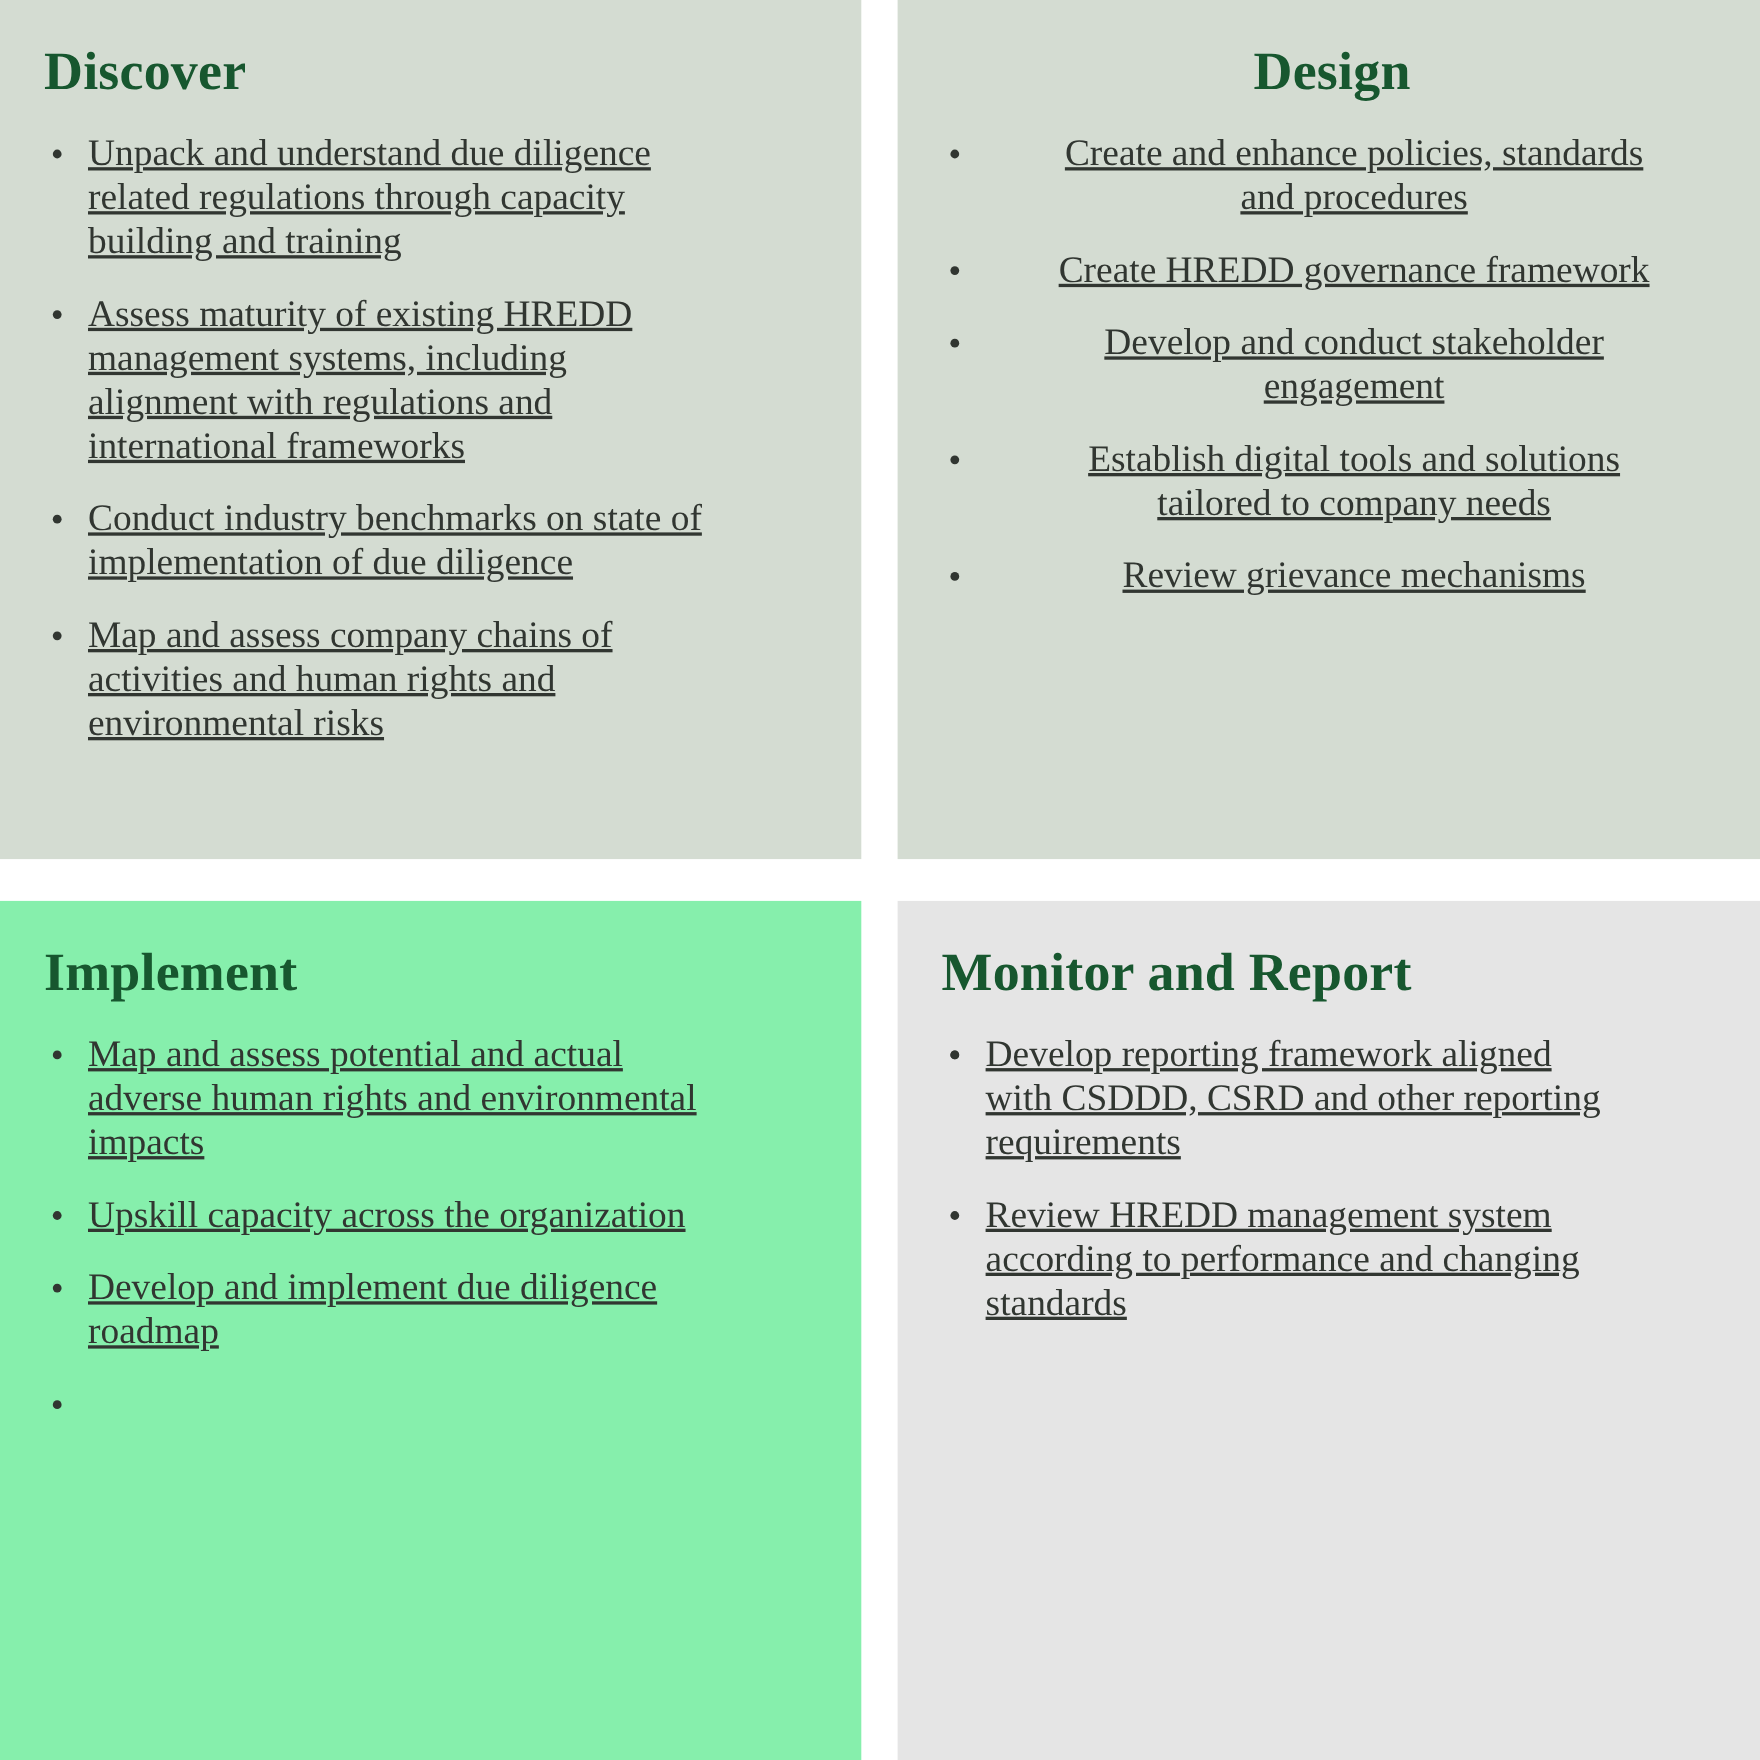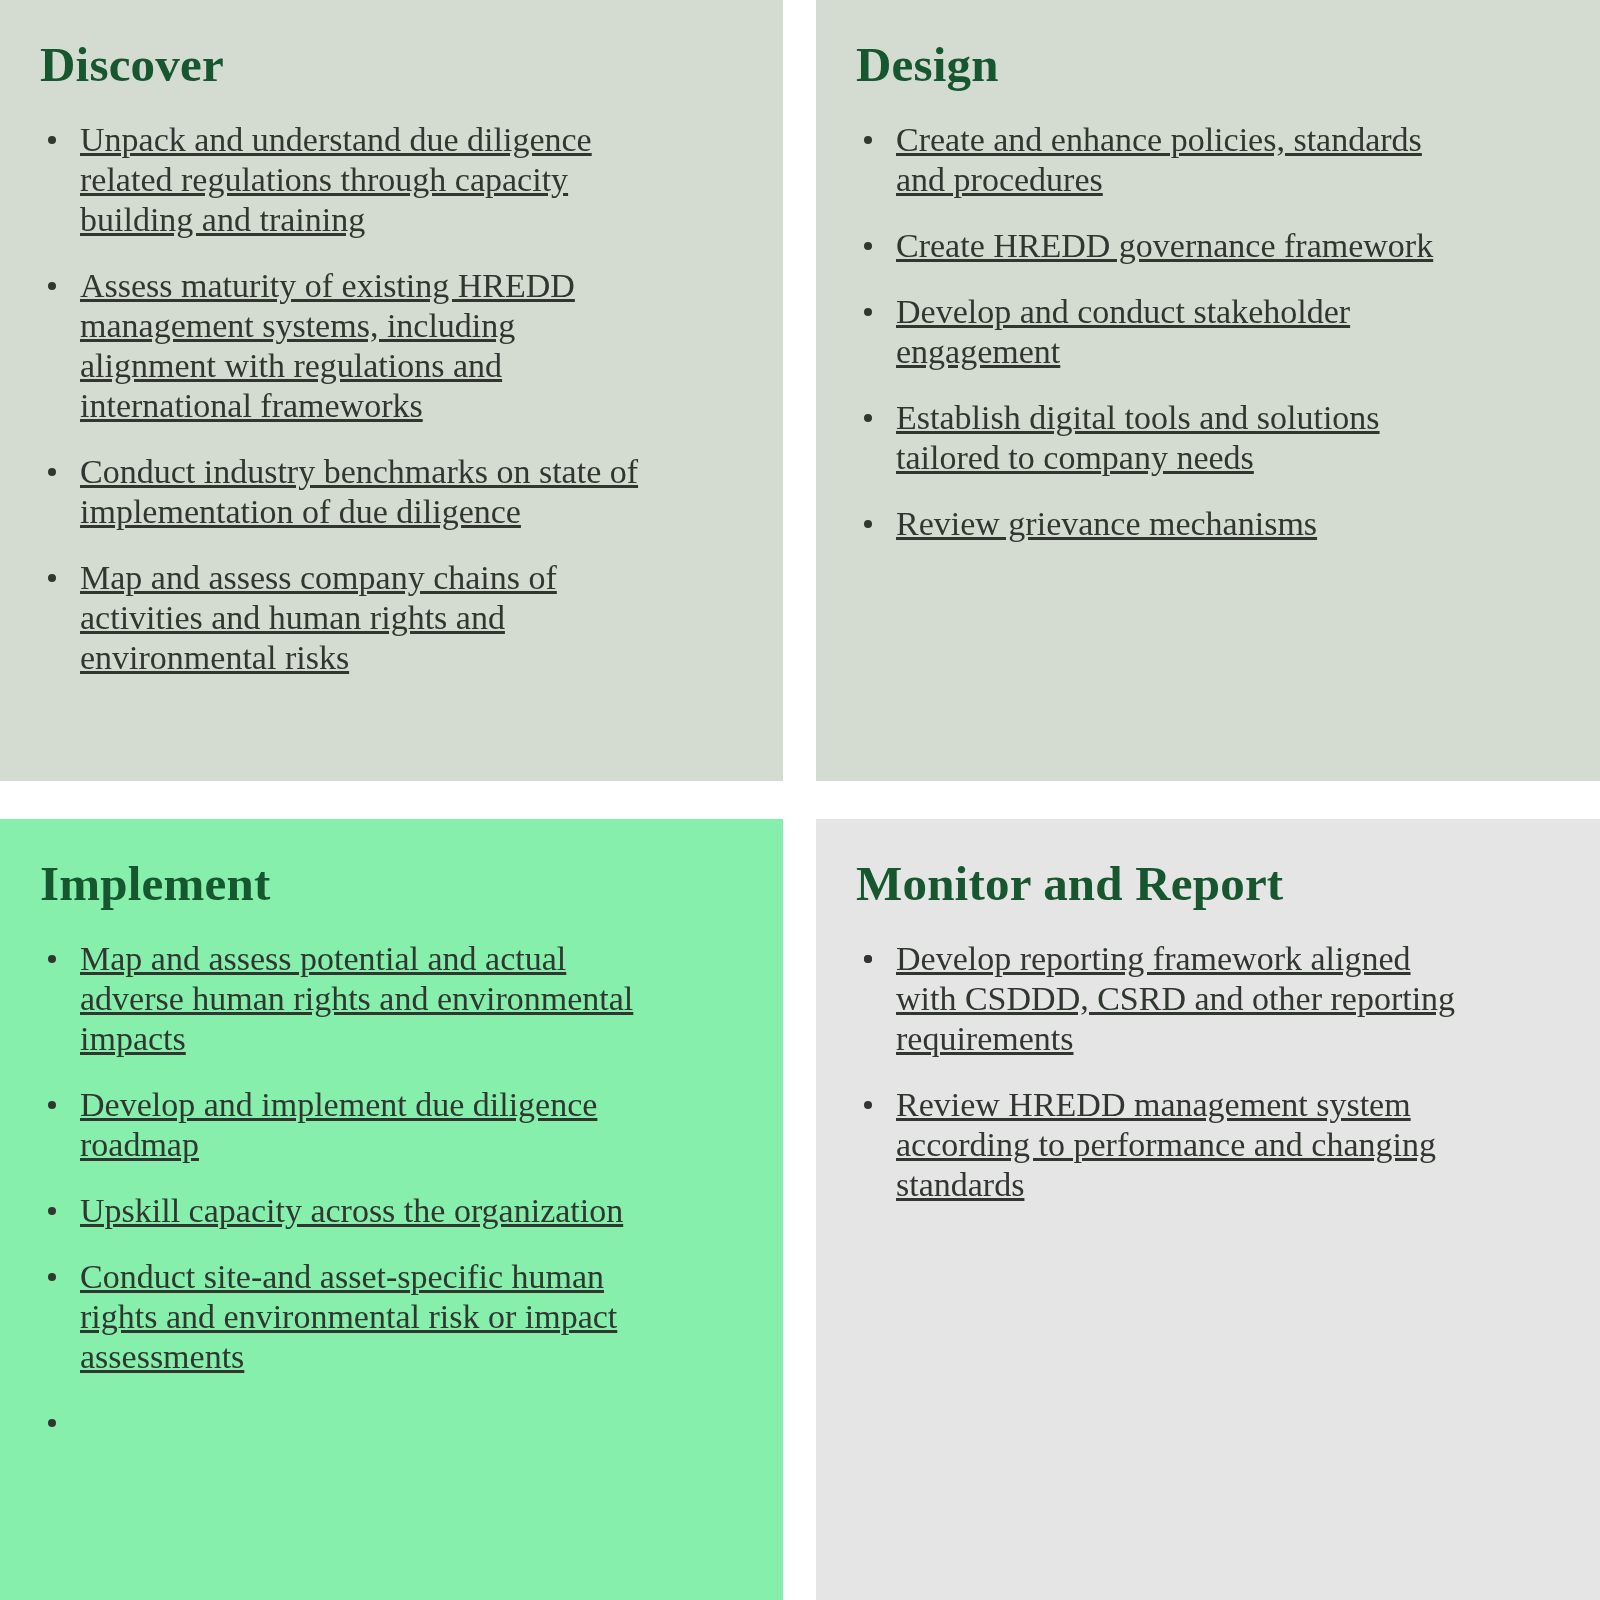--- a/index.html
+++ b/index.html
@@ -70,46 +70,43 @@
 alignment with regulations and
 international frameworks</span></li>
         <li style="color: rgb(49, 54, 49);"><span class="dot" style="background: rgb(49, 54, 49);"></span><span class="txt">Conduct industry benchmarks on state of
 implementation of due diligence</span></li>
         <li style="color: rgb(49, 54, 49);"><span class="dot" style="background: rgb(49, 54, 49);"></span><span class="txt">Map and assess company chains of
 activities and human rights and
 environmental risks</span></li>
       </ul>
   </section>
 
-  <section class="card" style="background: rgb(212, 220, 210);">
+  <section class="card" style="background: rgb(212, 220, 210); text-align: center;">
     <h2 style="color: rgb(23, 87, 47);">Design</h2>
     <ul>
         <li style="color: rgb(49, 54, 49);"><span class="dot" style="background: rgb(49, 54, 49);"></span><span class="txt">Create and enhance policies, standards
 and procedures</span></li>
         <li style="color: rgb(49, 54, 49);"><span class="dot" style="background: rgb(49, 54, 49);"></span><span class="txt">Create HREDD governance framework</span></li>
         <li style="color: rgb(49, 54, 49);"><span class="dot" style="background: rgb(49, 54, 49);"></span><span class="txt">Develop and conduct stakeholder
 engagement</span></li>
         <li style="color: rgb(49, 54, 49);"><span class="dot" style="background: rgb(49, 54, 49);"></span><span class="txt">Establish digital tools and solutions
 tailored to company needs</span></li>
         <li style="color: rgb(49, 54, 49);"><span class="dot" style="background: rgb(49, 54, 49);"></span><span class="txt">Review grievance mechanisms</span></li>
       </ul>
   </section>
 
   <section class="card" style="background: #86efac;">
     <h2 style="color: rgb(23, 87, 47);">Implement</h2>
     <ul>
         <li style="color: rgb(49, 54, 49);"><span class="dot" style="background: rgb(49, 54, 49);"></span><span class="txt">Map and assess potential and actual
 adverse human rights and environmental
 impacts</span></li>
+        <li style="color: rgb(49, 54, 49);"><span class="dot" style="background: rgb(49, 54, 49);"></span><span class="txt">Upskill capacity across the organization</span></li>
         <li style="color: rgb(49, 54, 49);"><span class="dot" style="background: rgb(49, 54, 49);"></span><span class="txt">Develop and implement due diligence
 roadmap</span></li>
-        <li style="color: rgb(49, 54, 49);"><span class="dot" style="background: rgb(49, 54, 49);"></span><span class="txt">Upskill capacity across the organization</span></li>
-        <li style="color: rgb(49, 54, 49);"><span class="dot" style="background: rgb(49, 54, 49);"></span><span class="txt">Conduct site-and asset-specific human
-rights and environmental risk or impact
-assessments</span></li>
         <li style="color: rgb(49, 54, 49);"><span class="dot" style="background: rgb(49, 54, 49);"></span></li>
       </ul>
   </section>
 
   <section class="card" style="background: #e5e5e5;">
     <h2 style="color: rgb(23, 87, 47);">Monitor and Report</h2>
     <ul>
         <li style="color: rgb(49, 54, 49);"><span class="dot" style="background: rgb(49, 54, 49);"></span></li>
         <li style="color: rgb(49, 54, 49);"><span class="dot" style="background: rgb(49, 54, 49);"></span><span class="txt">Develop reporting framework aligned
 with CSDDD, CSRD and other reporting

